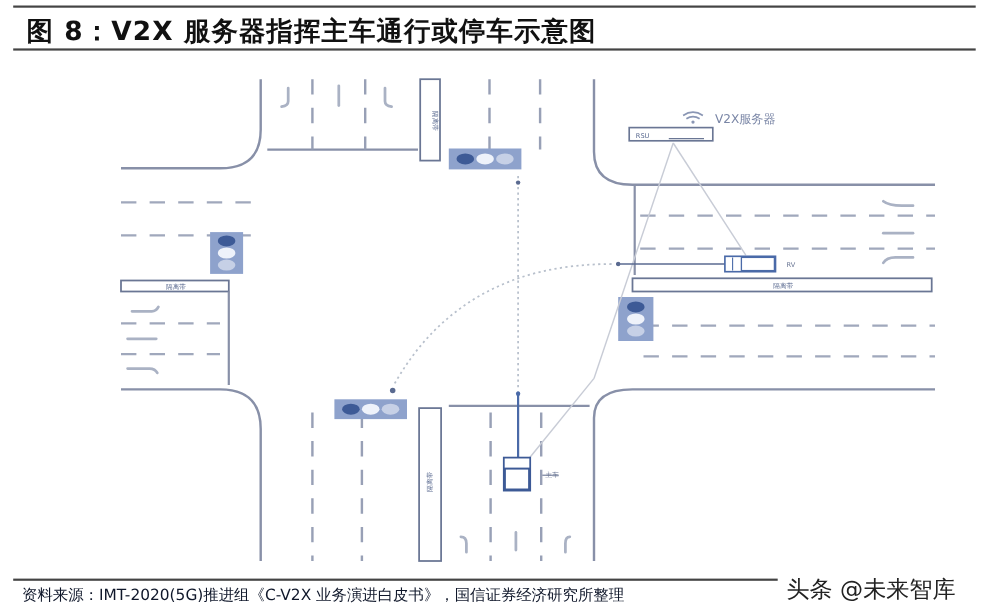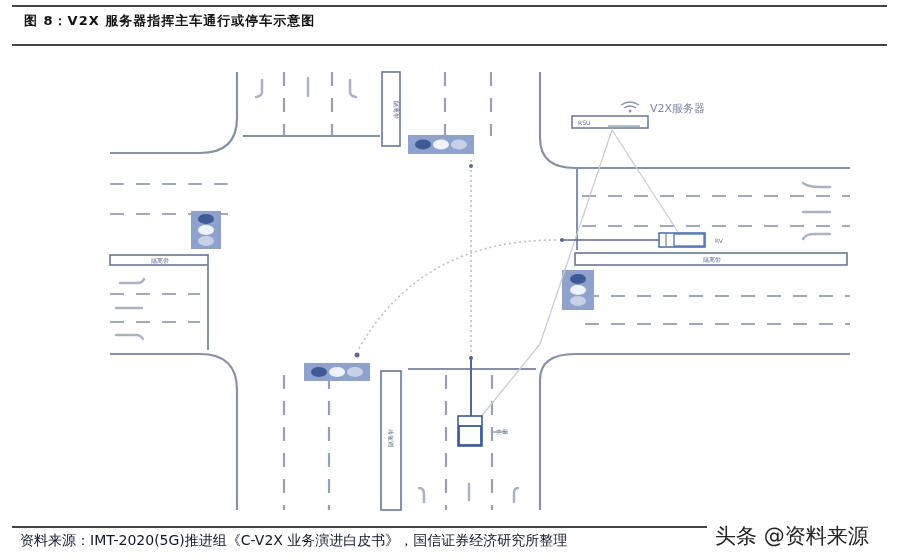--- a/index.html
+++ b/index.html
@@ -1,18 +1,18 @@
 <!DOCTYPE html>
 <html><head>
 <meta charset="utf-8">
 <style>
   html, body { margin:0; padding:0; background:#ffffff; }
   body { width:907px; height:560px; position:relative; overflow:hidden; font-family:"DejaVu Sans", sans-serif; }
   .rule { position:absolute; left:12px; right:20px; height:2px; background:#444; }
-  .title { position:absolute; left:24px; top:12px; font-size:13px; font-weight:bold; color:#111; letter-spacing:1px; }
+  .title { position:absolute; left:24px; top:12px; font-size:24px; font-weight:bold; color:#111; letter-spacing:1px; }
   .diagram { position:absolute; left:0; top:48px; }
   .source { position:absolute; left:20px; top:532px; font-size:14px; color:#0f172a; }
   .watermark { position:absolute; left:715px; top:522px; font-size:21px; color:#222; }
 </style>
 </head>
 <body>
 
 <div class="rule" style="top:5px;"></div>
 <div class="title">图 8：V2X 服务器指挥主车通行或停车示意图</div>
 <div class="rule" style="top:44px;height:1.5px;"></div>
@@ -154,13 +154,13 @@
   <g>
     <rect x="458" y="416" width="24" height="30" fill="#fff" stroke="#3d5a96" stroke-width="1.6"></rect>
     <rect x="459" y="426" width="22" height="19" fill="#fff" stroke="#3d5a96" stroke-width="1.8"></rect>
   </g>
   <line x1="493" y1="432" x2="508" y2="432" stroke="#6a7694" stroke-width="1"></line>
   <text x="496" y="434" font-size="6" fill="#6a7694">主车</text>
 </svg>
 
 <div class="rule" style="top:526px;height:1.5px;right:200px;"></div>
 <div class="source">资料来源：IMT-2020(5G)推进组《C-V2X 业务演进白皮书》，国信证券经济研究所整理</div>
-<div class="watermark">头条 @资料来源</div>
+<div class="watermark">头条 @未来智库</div>
 
 </body></html>

